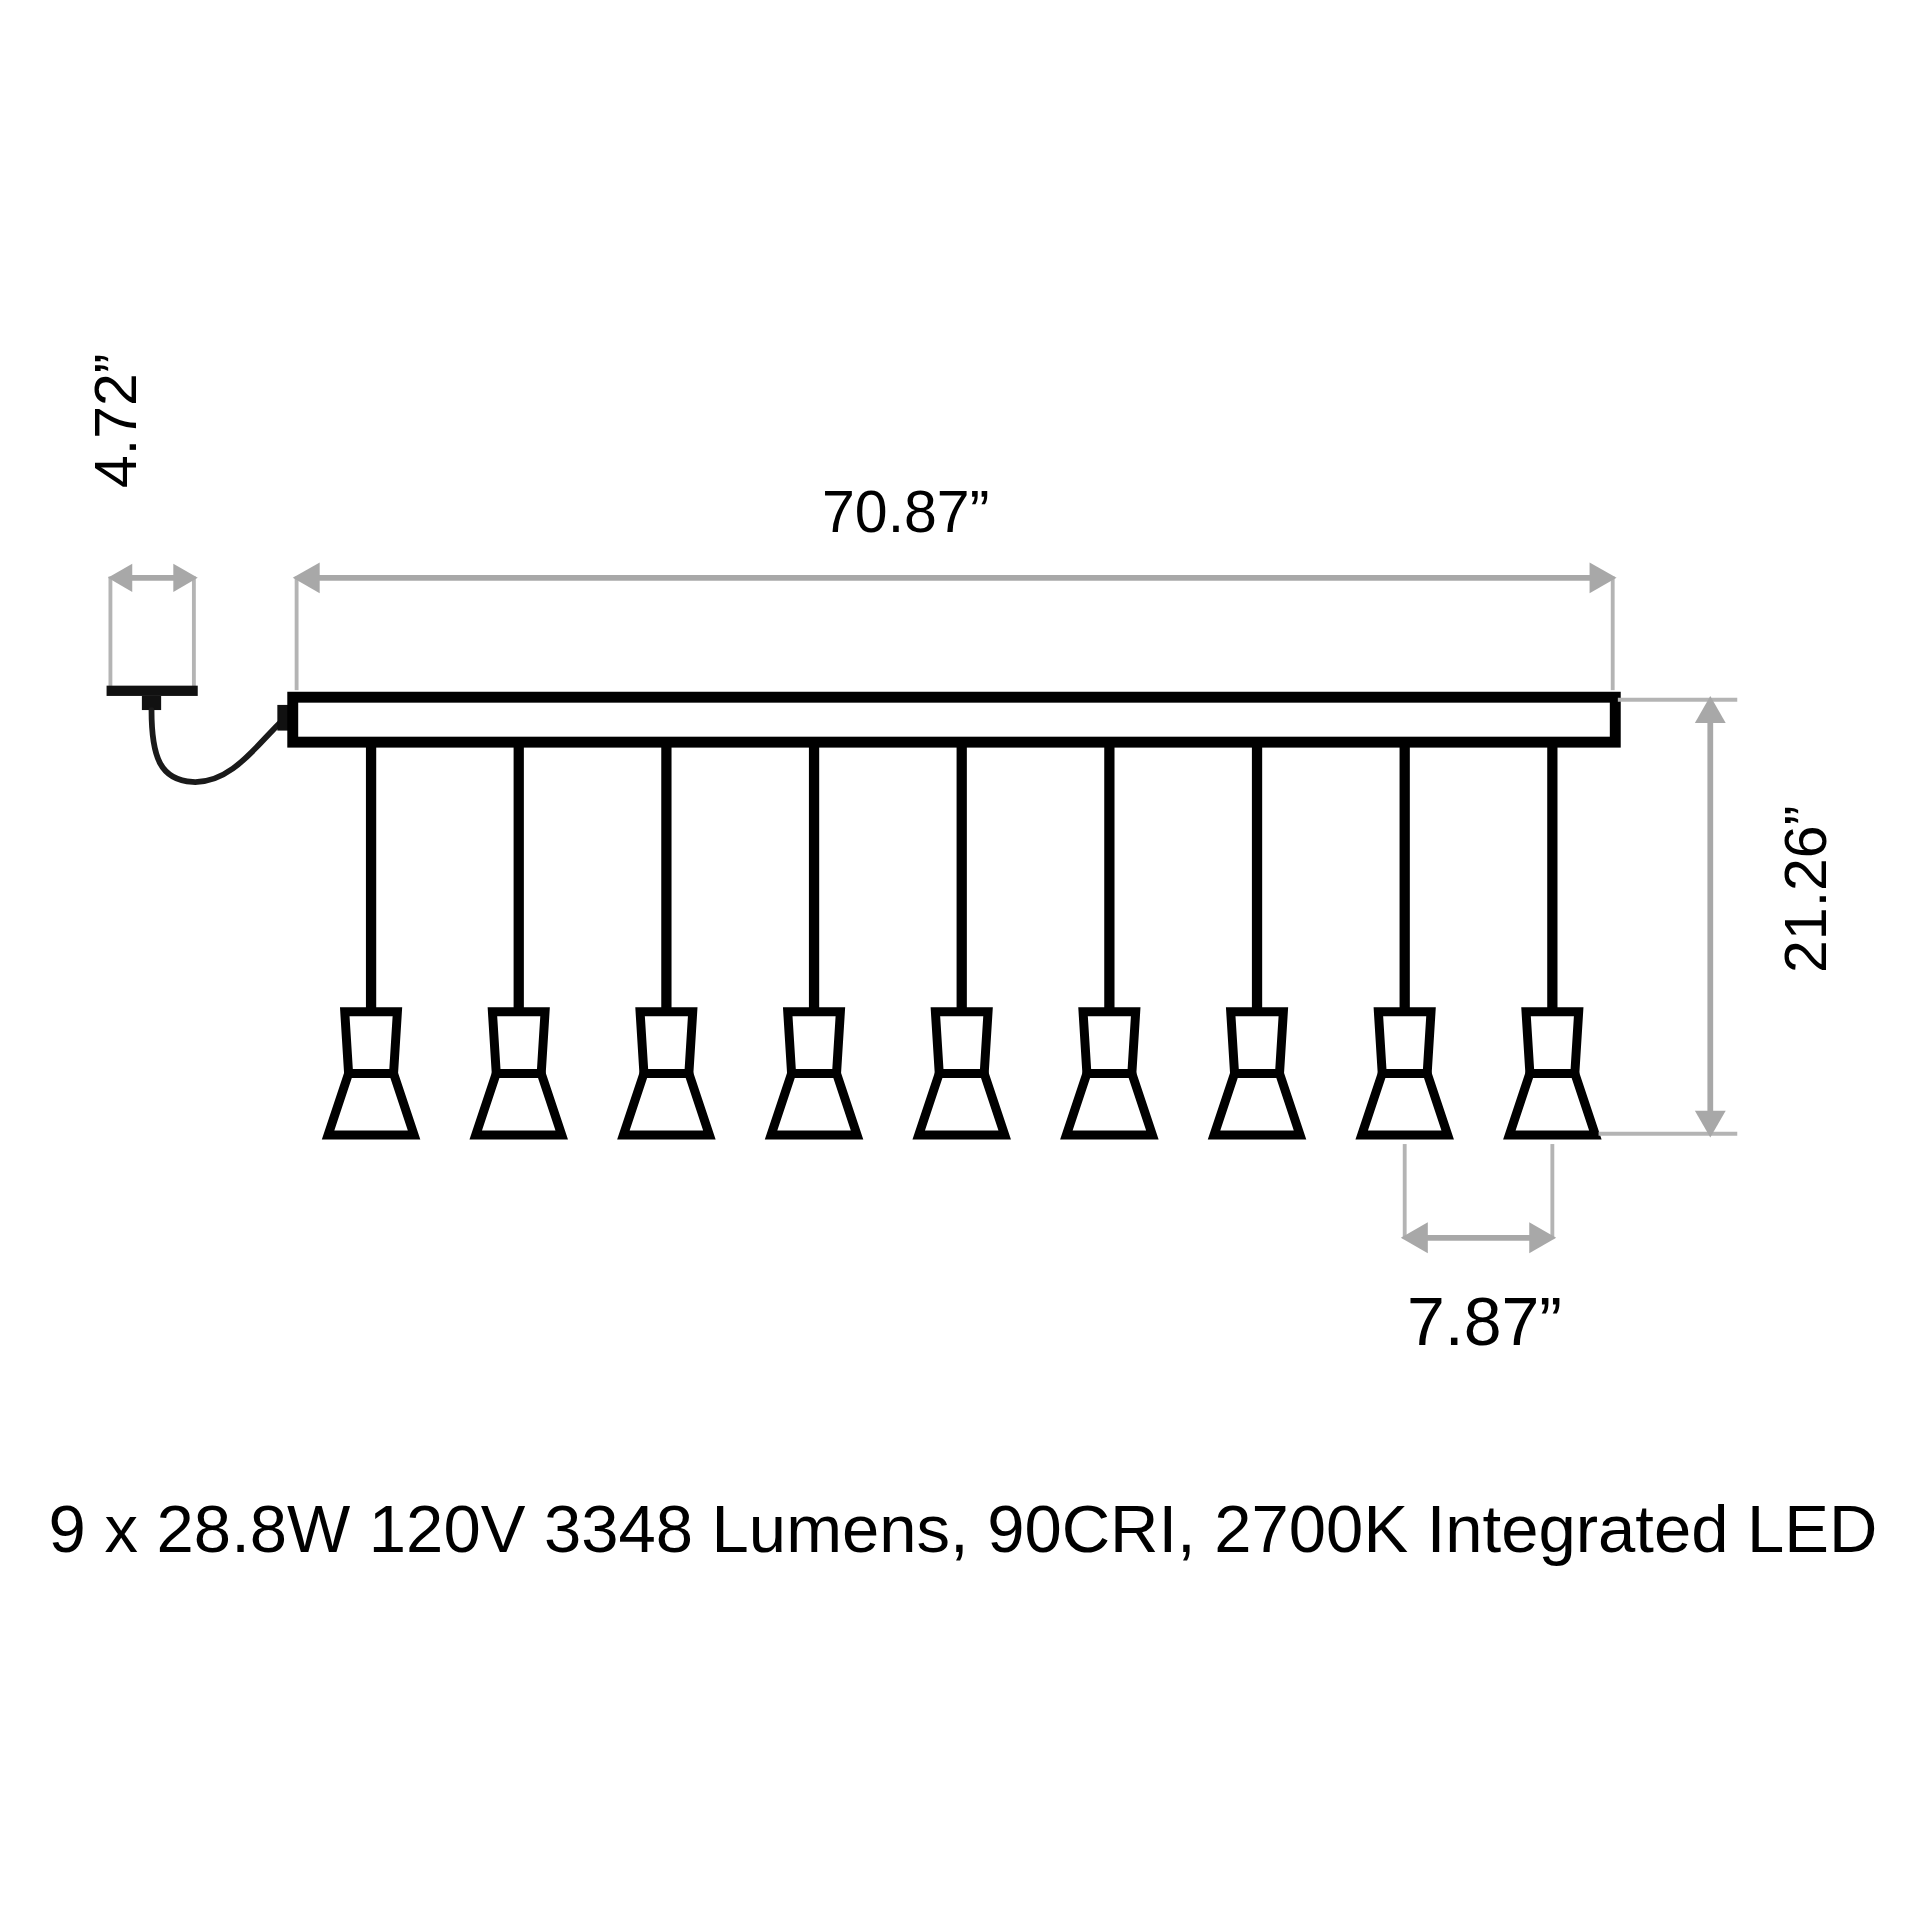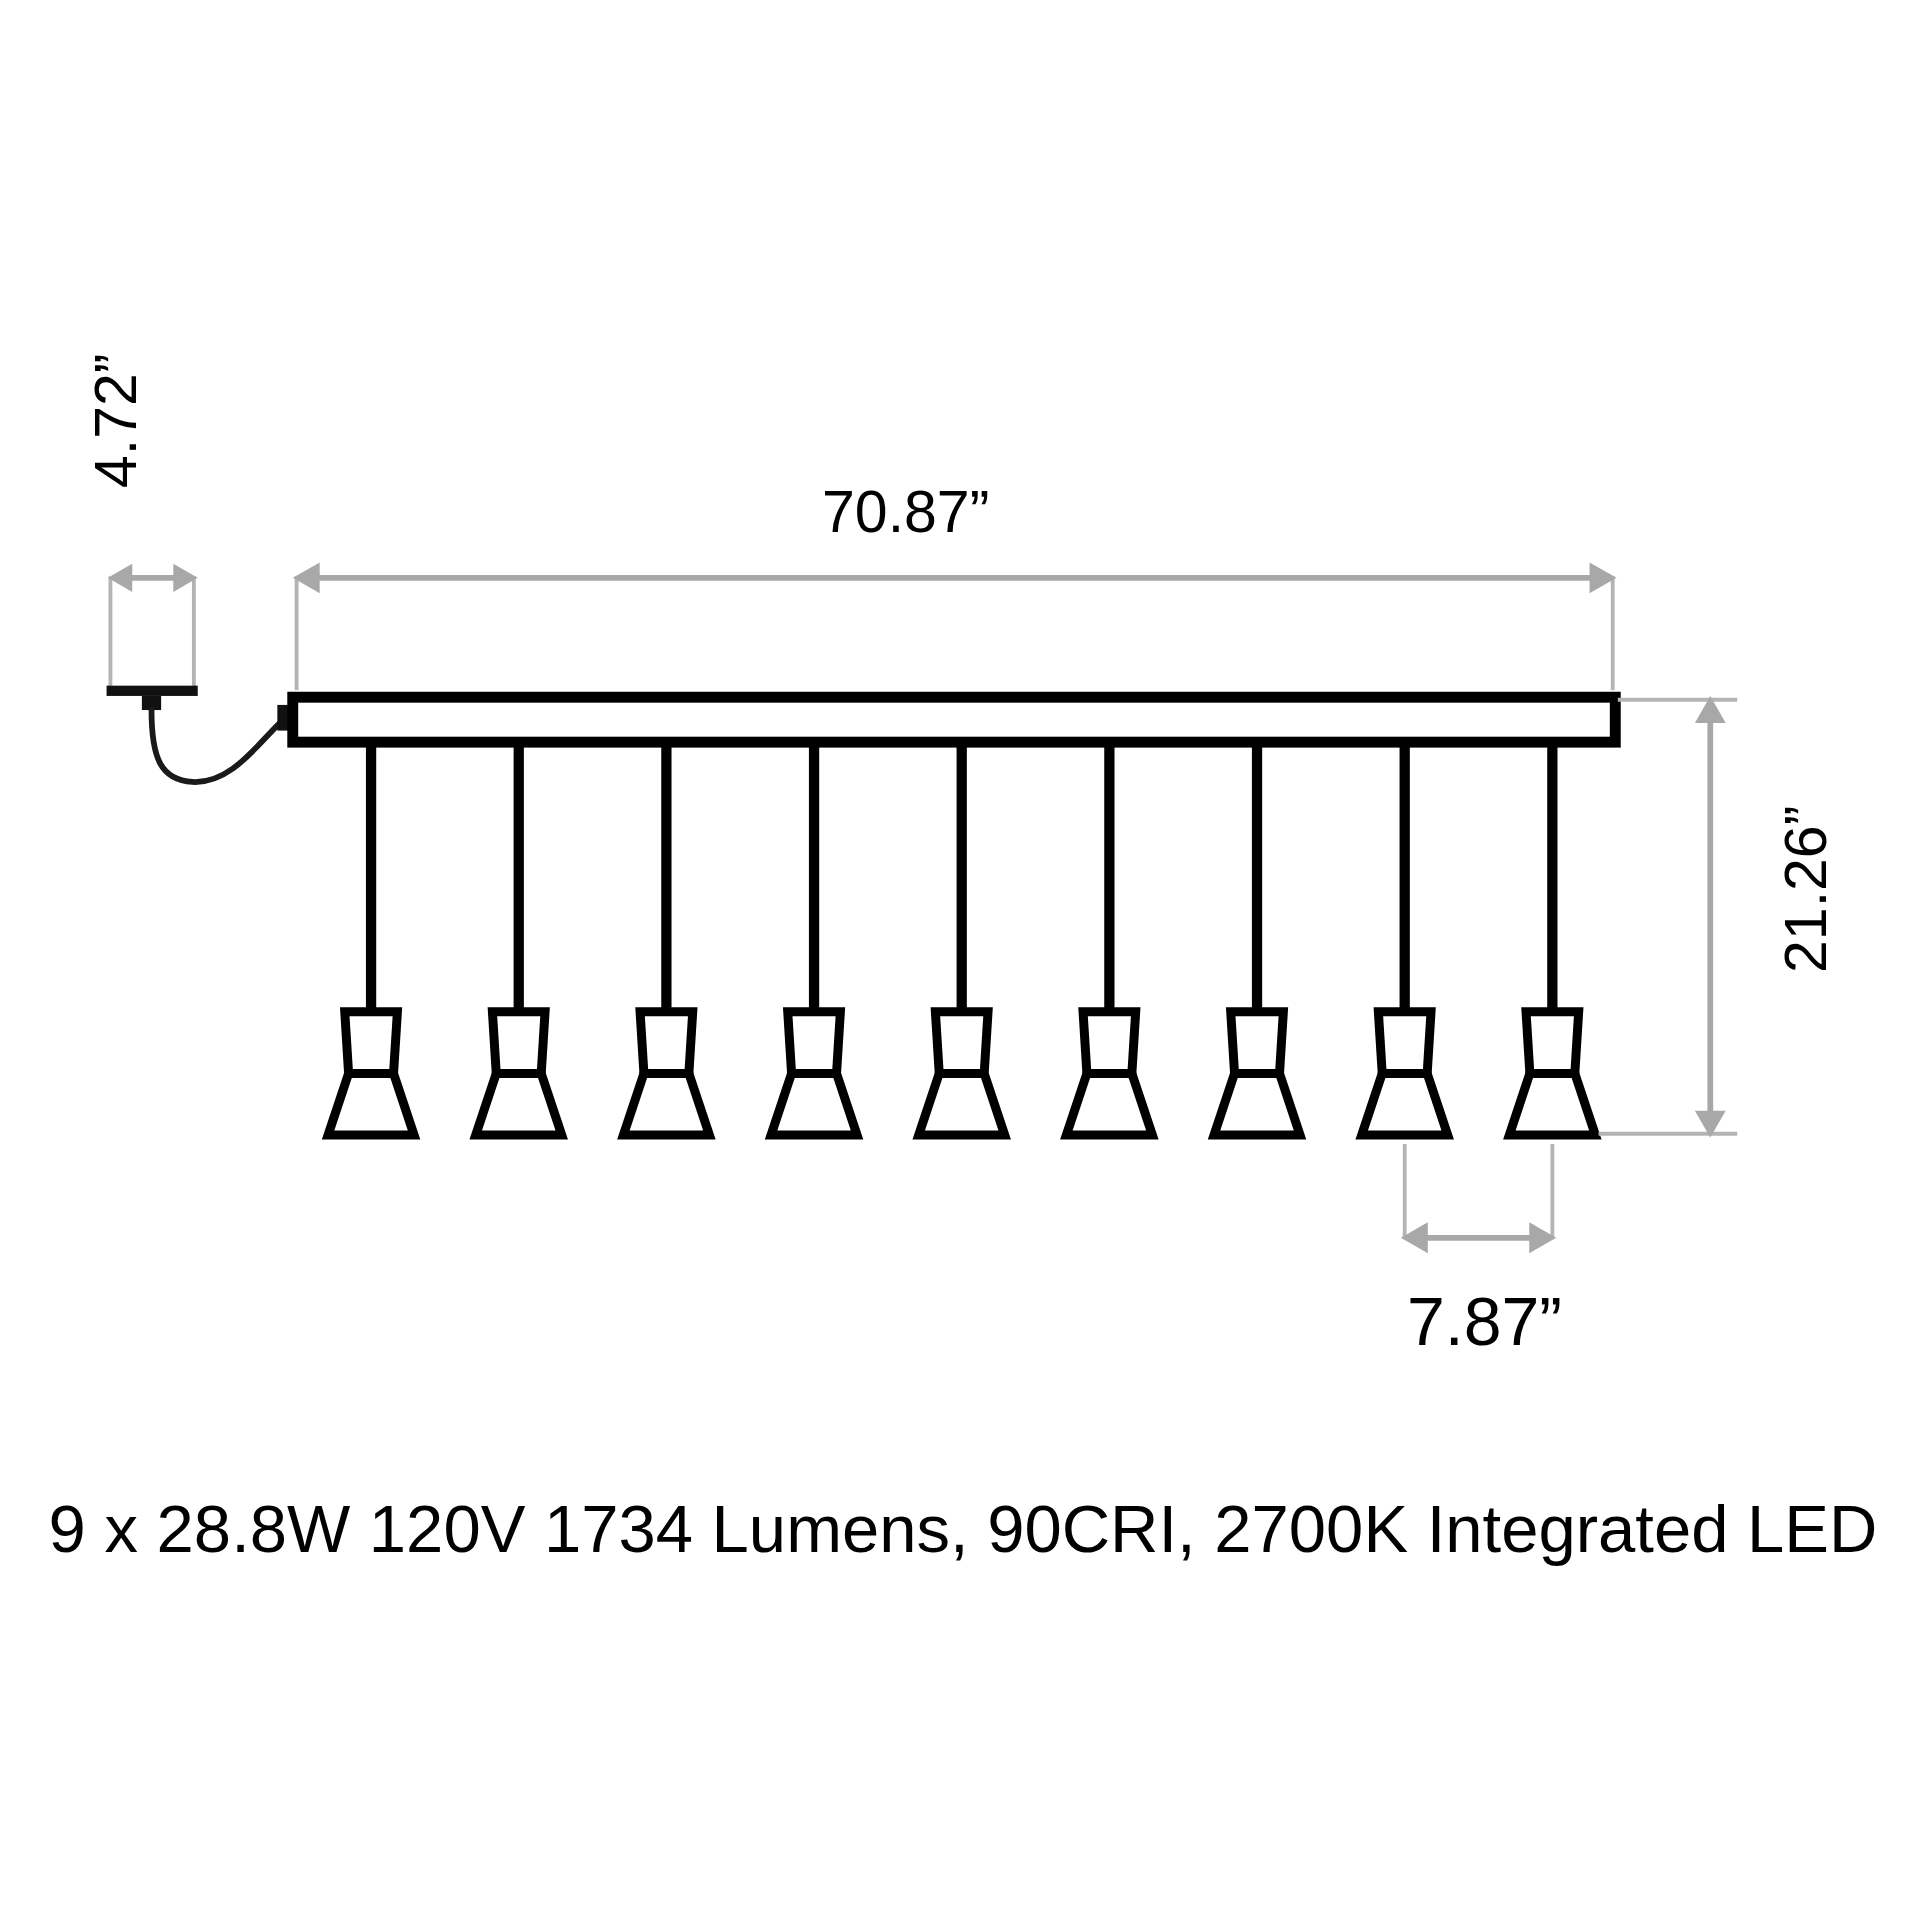--- a/index.html
+++ b/index.html
@@ -192,16 +192,16 @@
   </svg>
 
   <div class="dim-text" id="dim-width-label">70.87”</div>
 
   <div class="dim-text" id="dim-depth-label">4.72”</div>
 
   <div class="dim-text" id="dim-drop-label">21.26”</div>
 
   <div class="dim-text" id="dim-spacing-label">7.87”</div>
 
-  <div id="caption">9 x 28.8W 120V 1734 Lumens, 90CRI, 2700K Integrated LED</div>
+  <div id="caption">9 x 28.8W 120V 3348 Lumens, 90CRI, 2700K Integrated LED</div>
 
 </div>
 
 
 </body></html>

